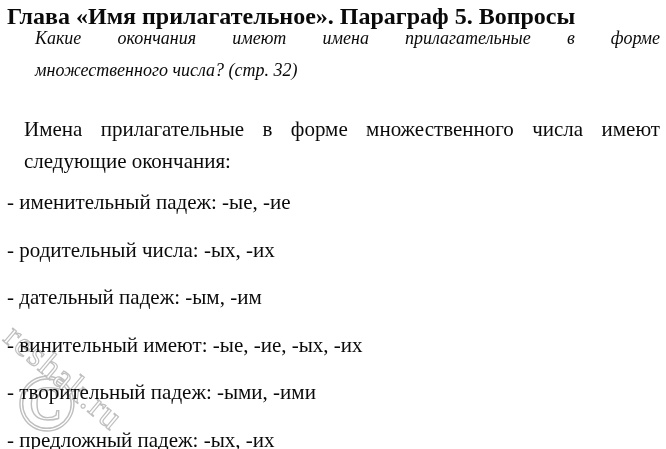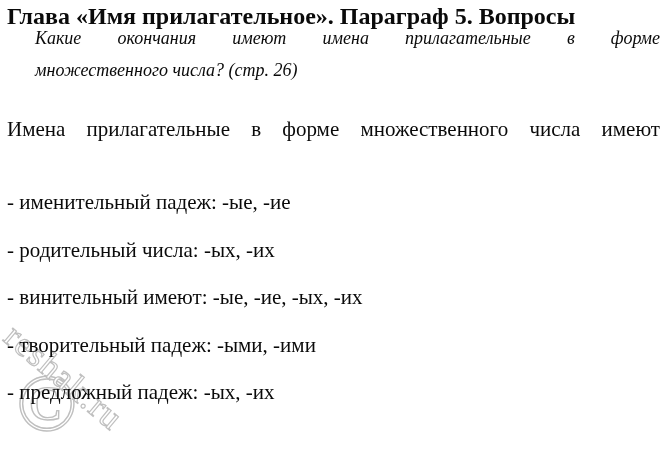--- a/index.html
+++ b/index.html
@@ -55,21 +55,21 @@
     left: 0;
     right: 0;
     font-size: 18px;
     font-style: italic;
     line-height: 32px;
     margin-left: 28px;
   }
   .intro {
     position: absolute;
     top: 113px;
-    left: 0;
+    left: 17px;
     right: 0;
     font-size: 21px;
     line-height: 32px;
   }
   .line-justify {
     text-align: justify;
     text-align-last: justify;
   }
   .endings {
     position: absolute;
@@ -95,29 +95,31 @@
     <text x="55" y="130" font-size="80" fill="#ffffff" stroke="#bfbfbf" stroke-width="1.4" text-anchor="middle">©</text>
     <text x="10" y="40" font-size="35" fill="#ffffff" stroke="#bfbfbf" stroke-width="1.2" letter-spacing="1.5" transform="rotate(40 10 40)">reshak.ru</text>
   </svg>
 
   <div class="content">
 
     <div class="title">Глава «Имя прилагательное». Параграф 5. Вопросы</div>
 
     <div class="question">
       <div class="line-justify">Какие окончания имеют имена прилагательные в форме</div>
-      <div>множественного числа? (стр. 26)</div>
+      <div>множественного числа? (стр. 32)</div>
     </div>
 
     <div class="intro">
       <div class="line-justify">Имена прилагательные в форме множественного числа имеют</div>
+      <div>следующие окончания:</div>
     </div>
 
     <div class="endings">
       <div class="ending-item">- именительный падеж: -ые, -ие</div>
       <div class="ending-item">- родительный числа: -ых, -их</div>
+      <div class="ending-item">- дательный падеж: -ым, -им</div>
       <div class="ending-item">- винительный имеют: -ые, -ие, -ых, -их</div>
       <div class="ending-item">- творительный падеж: -ыми, -ими</div>
       <div class="ending-item">- предложный падеж: -ых, -их</div>
     </div>
 
   </div>
 </div>
 
 </body></html>

